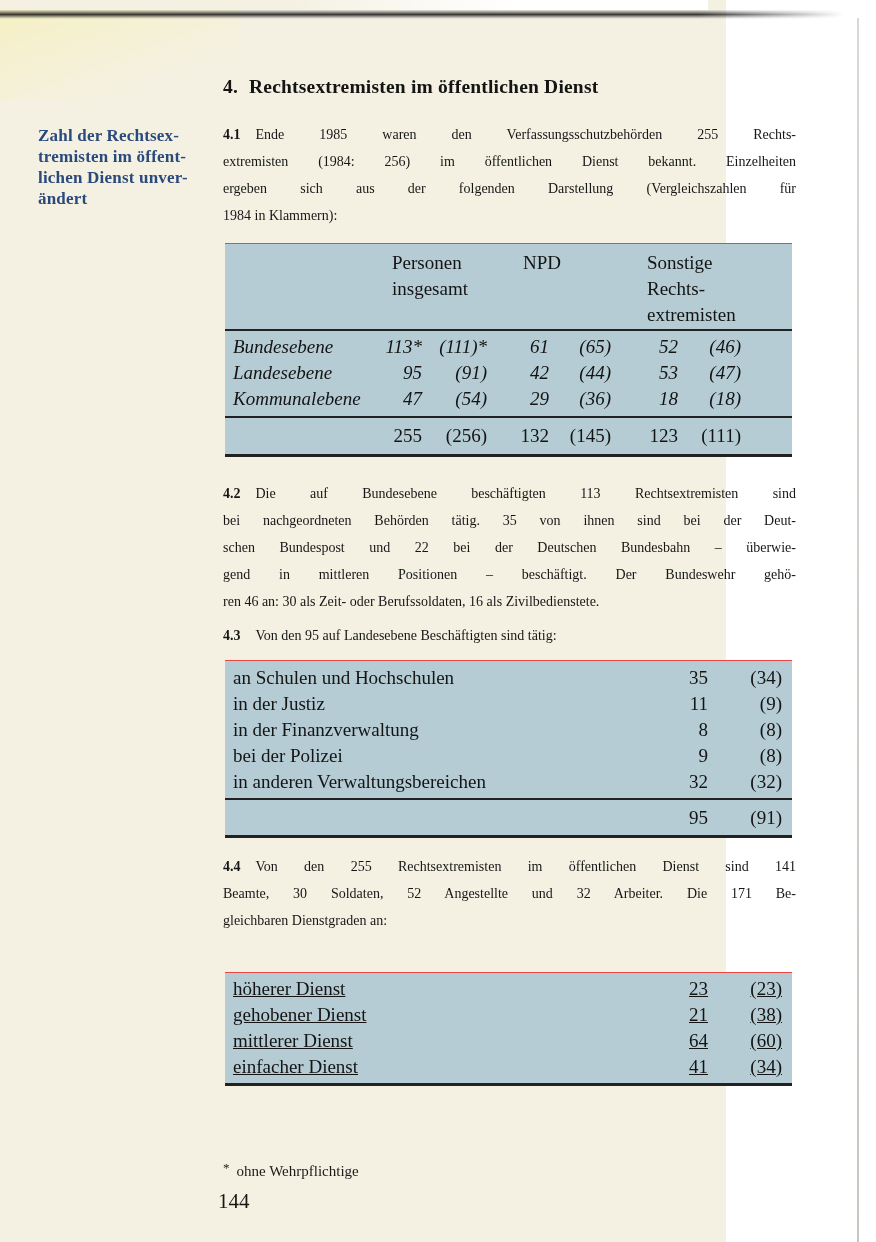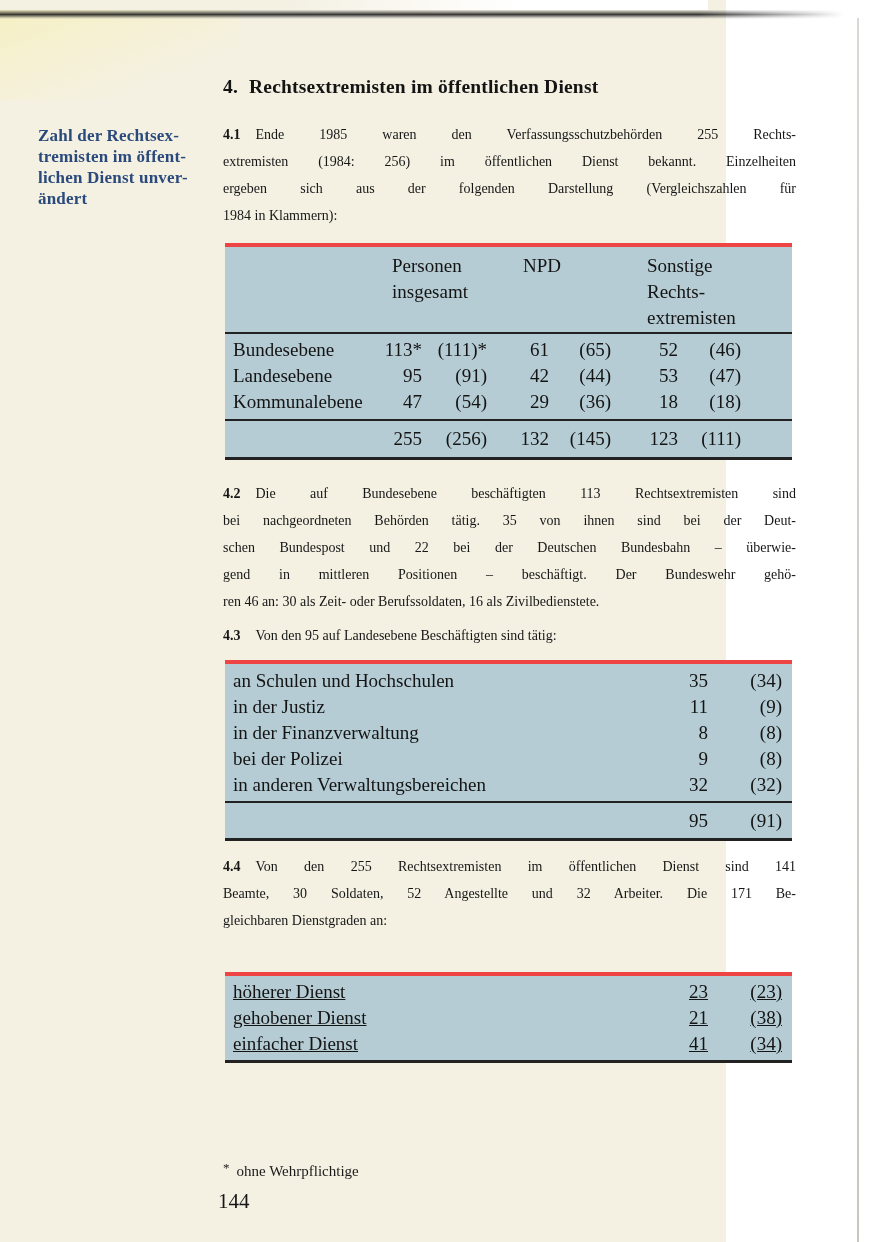--- a/index.html
+++ b/index.html
@@ -51,28 +51,28 @@
     font-size:14px;line-height:27px;color:#161616;
   }
   .pnum{font-weight:bold;margin-right:15px;}
   .jline{text-align:justify;text-align-last:justify;}
   .jline.last{text-align-last:left;}
 
   
   .btable{
     position:absolute;left:225px;width:567px;
     background:#b5ccd4;color:#141414;font-size:19px;
-    border-top:4px solid #ef4444;border-bottom:3px solid #222;
+    border-top:1px solid #ef4444;border-bottom:3px solid #222;
     box-sizing:border-box;
   }
   .t1{top:243px;}
   .t1-header{position:relative;height:85px;border-bottom:2px solid #222;}
   .t1-header .hcol{position:absolute;top:6px;line-height:26px;}
   .hc1{left:167px;} .hc2{left:298px;} .hc3{left:422px;}
-  .t1-body{padding:3px 12px 4px 0;}
+  .t1-body{padding:3px 12px 4px 0;font-style:italic;}
   .t1-row{
     display:grid;grid-template-columns:150px 47px 65px 62px 62px 67px 63px;
     line-height:26px;
   }
   .t1-row .lbl{text-align:left;padding-left:8px;}
   .t1-row .num{text-align:right;}
   .t1-total{border-top:2px solid #222;padding:5px 0 5px 0;}
 
   .t23-row{
     display:grid;grid-template-columns:1fr 62px 74px;
@@ -236,20 +236,25 @@
         <span class="lbl">höherer Dienst</span>
         <span class="num">23</span>
         <span class="num">(23)</span>
       </div>
       <div class="t23-row">
         <span class="lbl">gehobener Dienst</span>
         <span class="num">21</span>
         <span class="num">(38)</span>
       </div>
       <div class="t23-row">
+        <span class="lbl">mittlerer Dienst</span>
+        <span class="num">64</span>
+        <span class="num">(60)</span>
+      </div>
+      <div class="t23-row">
         <span class="lbl">einfacher Dienst</span>
         <span class="num">41</span>
         <span class="num">(34)</span>
       </div>
     </div>
   </div>
 
   <div class="footnote">
     <span class="fn-mark">*</span><span>ohne Wehrpflichtige</span>
   </div>

